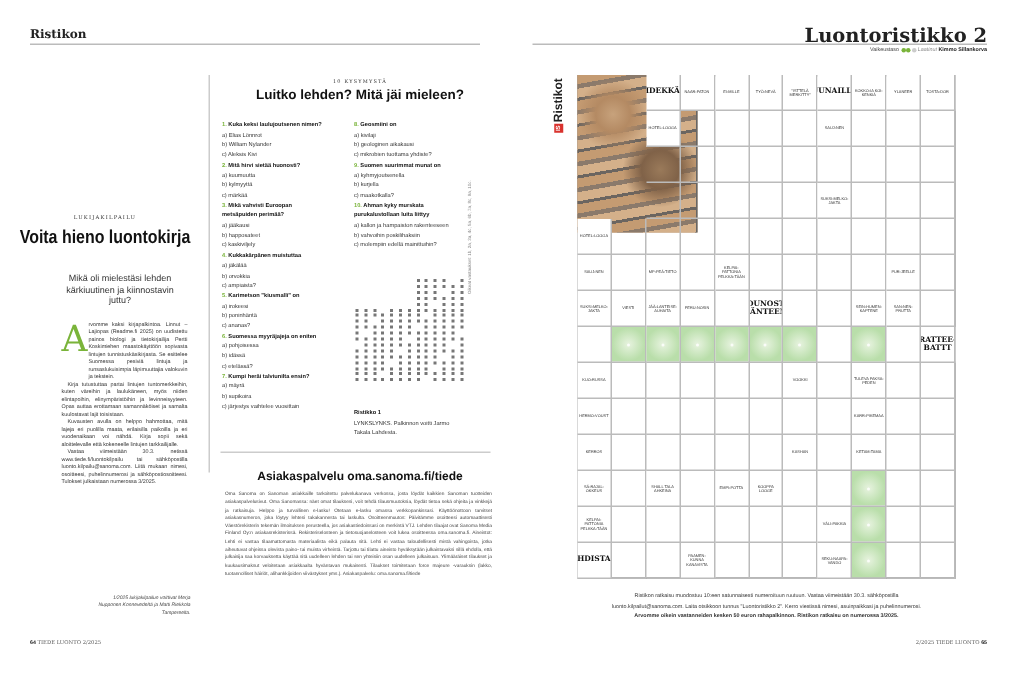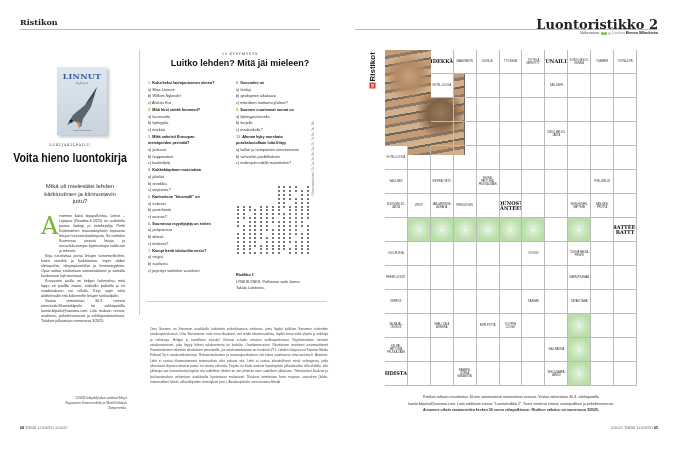--- a/index.html
+++ b/index.html
@@ -62,32 +62,20 @@
 .instr{position:absolute;left:370px;width:282px;top:394px;text-align:center;font-size:3.6px;line-height:6.5px;color:#333}
 </style>
 </head>
 <body>
 
 <div class="page left">
   <div class="section-head" style="left:20px">Ristikon</div>
   <div class="rule" style="left:20px;width:300px"></div>
   <div class="vdiv"></div>
 
-  <div class="book">
-
-    <div class="bt">LINNUT</div>
-    <div class="bs">Lajiopas</div>
-    <svg width="38" height="46" viewBox="0 0 38 46">
-      <path d="M34 2 L22 20 L10 30 L4 40 L12 36 L18 42 L20 34 L28 22 Z" fill="#5b6470"></path>
-      <path d="M22 20 L30 12 L34 2 Z" fill="#3e4550"></path>
-      <path d="M14 36 L16 44 L18 38 Z" fill="#d4863a"></path>
-      <circle cx="8" cy="36" r="1.5" fill="#222"></circle>
-    </svg>
-    <div style="position:absolute;bottom:3px;left:0;right:0;text-align:center;font-size:2.5px;color:#555">Pertti Koskimies</div>
-  </div>
 
   <div class="kicker">LUKIJAKILPAILU</div>
   <div class="bigtitle">Voita hieno luontokirja</div>
   <div class="sub">Mikä oli mielestäsi lehden kärkiuutinen ja kiinnostavin juttu?</div>
 
   <div class="drop">A</div>
   <div class="body-left">
     <p style="padding-left:18px">rvomme kaksi kirjapalkintoa. Linnut – Lajiopas (Readme.fi 2025) on uudistettu painos biologi ja tietokirjailija Pertti Koskimiehen maastokäyttöön sopivasta lintujen tunnistuskäsikirjasta. Se esittelee Suomessa pesiviä lintuja ja runsaslukuisimpia läpimuuttajia valokuvin ja tekstein.</p>
     <p class="ind">Kirja tutustuttaa partai lintujen tuntomerkkeihin, kuten väreihin ja laulukäneen, myös niiden elintapoihin, elinympäristöihin ja levinneisyyteen. Opas auttaa erottamaan samannäköiset ja samalta kuulostavat lajit toisistaan.</p>
     <p class="ind">Kuvausten avulla on helppo hahmottaa, mitä lajeja eri puolilla maata, erilaisilla paikoilla ja eri vuodenaikaan voi nähdä. Kirja sopii sekä aloittelevalle että kokeneelle lintujen tarkkailijalle.</p>
@@ -324,20 +312,21 @@
       <span style="left: 52.2px; top: 66.3px;"></span>
       <span style="left: 58px; top: 66.3px;"></span>
       <span style="left: 63.8px; top: 66.3px;"></span>
       <span style="left: 69.6px; top: 66.3px;"></span>
     </div>
   <div class="ristikko1">
     <b>Ristikko 1</b><br>
     <span>LYNKSLYNKS. Palkinnon voitti Jarmo Takala Lahdesta.</span>
   </div>
   <div class="hr-quiz"></div>
+  <div class="cs-title">Asiakaspalvelu oma.sanoma.fi/tiede</div>
   <div class="cs-body">Oma Sanoma on Sanoman asiakkaille tarkoitettu palvelukanava verkossa, josta löydät kaikkien Sanoman tuotteiden asiakaspalvelusivut. Oma Sanomassa: näet omat tilauksesi, voit tehdä tilausmuutoksia, löydät tietoa sekä ohjeita ja vinkkejä ja ratkaisuja. Helppo ja turvallinen e-lasku! Otetaan e-lasku omassa verkkopankissasi. Käyttöönottoon tarvitset asiakasnumeron, joka löytyy lehtesi takakannesta tai laskulta. Osoitteenmuutos: Päivitämme osoitteesi automaattisesti Väestörekisterin tekemän ilmoituksen perusteella, jos asiakastiedoissasi on merkintä VTJ. Lehden tilaajat ovat Sanoma Media Finland Oy:n asiakasrekisterissä. Rekisteriselosteen ja tietosuojaselosteen voit lukea osoitteessa oma.sanoma.fi. Aineistot: Lehti ei vastaa tilaamattomasta materiaalista eikä palauta sitä. Lehti ei vastaa taloudellisesti mistä vahingoista, jotka aiheutuvat ohjeissa olevista paino- tai muista virheistä. Tarjottu tai tilattu aineisto hyväksytään julkaistavaksi sillä ehdolla, että julkaisija saa korvauksetta käyttää sitä uudelleen lehden tai sen yhteisiin osan uudelleen julkaisuun. Ylimääräiset tilaukset ja kuukausimaksut veloitetaan asiakkaalta hyväntavan mukaisesti. Tilaukset toimitetaan force majeure -varauksin (lakko, tuotannolliset häiriöt, alihankkijoiden viivästykset yms.). Asiakaspalvelu: oma.sanoma.fi/tiede</div>
 </div>
 
 <div class="section-head" style="right:16px;font-size:13px">Luontoristikko 2</div>
 <div class="rule" style="left:355px;width:303px"></div>
 <div class="difficulty">
   <span>Vaikeustaso</span>
   <span id="dots"><span class="dot"></span><span class="dot"></span><span class="dot off"></span></span>
   <em>Laatinut</em>
   <b>Kimmo Sillankorva</b>

